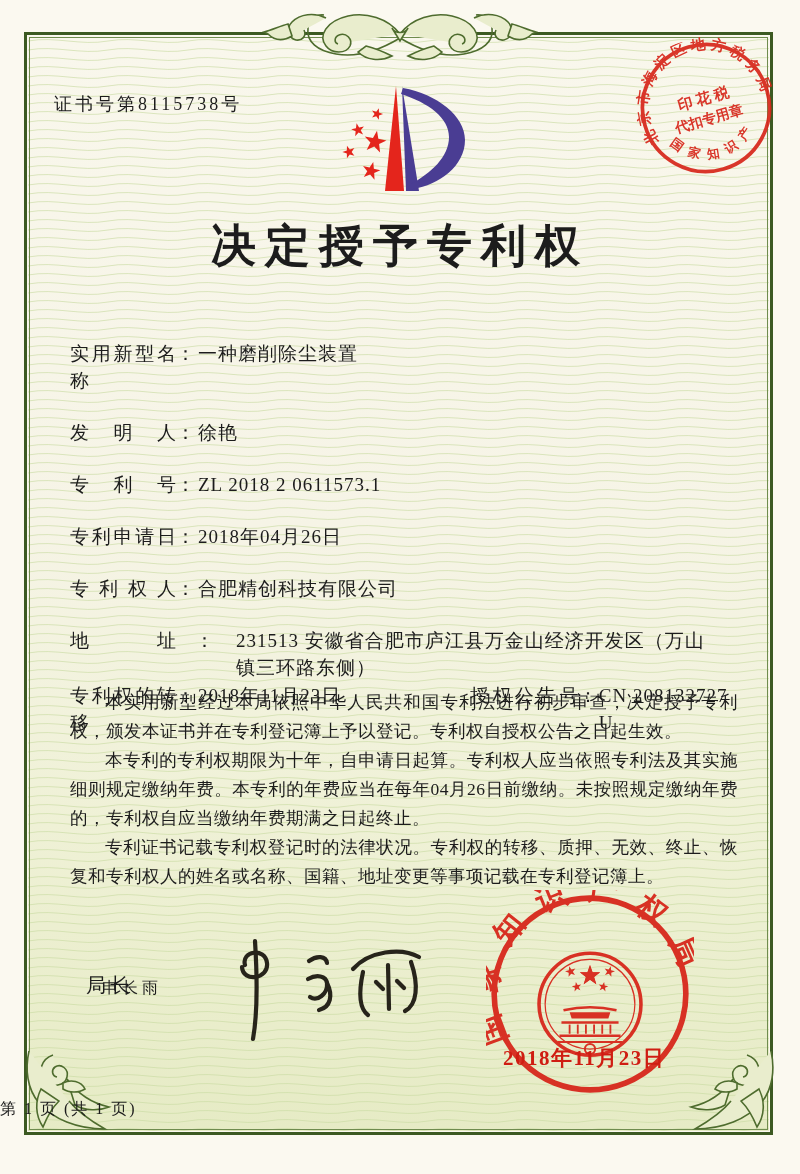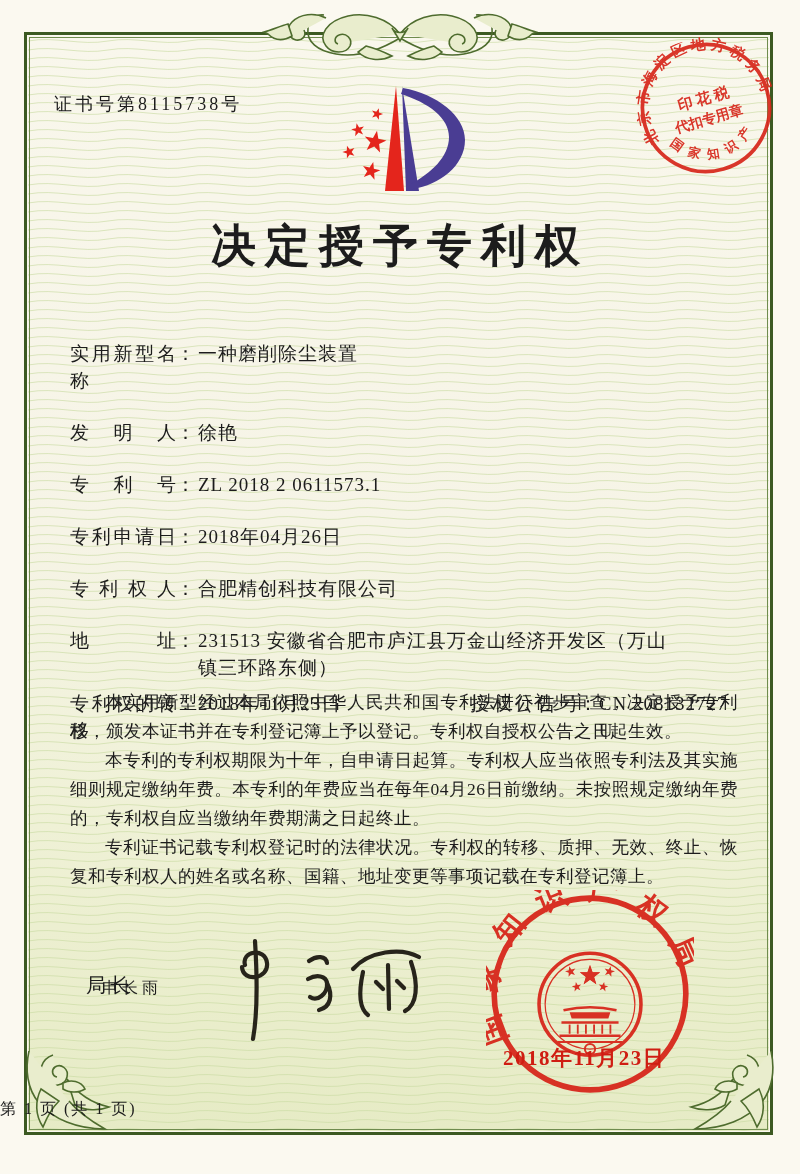--- a/index.html
+++ b/index.html
@@ -25,21 +25,21 @@
   .abs{position:absolute;}
   .cert-no{left:54px;top:92px;font-size:18px;letter-spacing:3px;}
   .logo{left:333px;top:78px;width:140px;height:130px;}
   .tax-stamp{left:636px;top:38px;width:140px;height:140px;transform:rotate(-16deg);opacity:.92;}
   .title{left:0;top:216px;width:100%;text-align:center;font-size:45px;font-weight:700;letter-spacing:9px;}
   .fields{left:70px;top:340px;width:666px;font-size:19px;}
   .frow{display:flex;line-height:27px;margin-bottom:25px;position:relative;}
   .flabel{width:106px;text-align:justify;text-align-last:justify;}
   .fcolon{width:22px;}
   .fvalue{flex:0 1 auto;letter-spacing:1px;}
-  .frow-addr{margin-bottom:9px;}
+  .frow-addr{margin-bottom:1px;gap:19px;}
   .frow-addr .fvalue{width:486px;}
   .frow-grant{margin-bottom:0;}
   .grant-right{position:absolute;left:400px;top:0;display:flex;}
   .grant-right .flabel{width:118px;}
   .body-text{left:70px;top:688px;width:668px;font-size:17.5px;line-height:29px;text-align:justify;letter-spacing:.5px;}
   .body-text p{margin:0;text-indent:2em;}
   .officer-title{left:86px;top:972px;font-size:20px;letter-spacing:4px;}
   .officer-name{left:86px;top:978px;font-size:16px;letter-spacing:4px;margin-left:16px;}
   .signature{left:205px;top:933px;width:240px;height:118px;}
   .cnipa-stamp{left:486px;top:890px;width:208px;height:208px;opacity:.94;}

